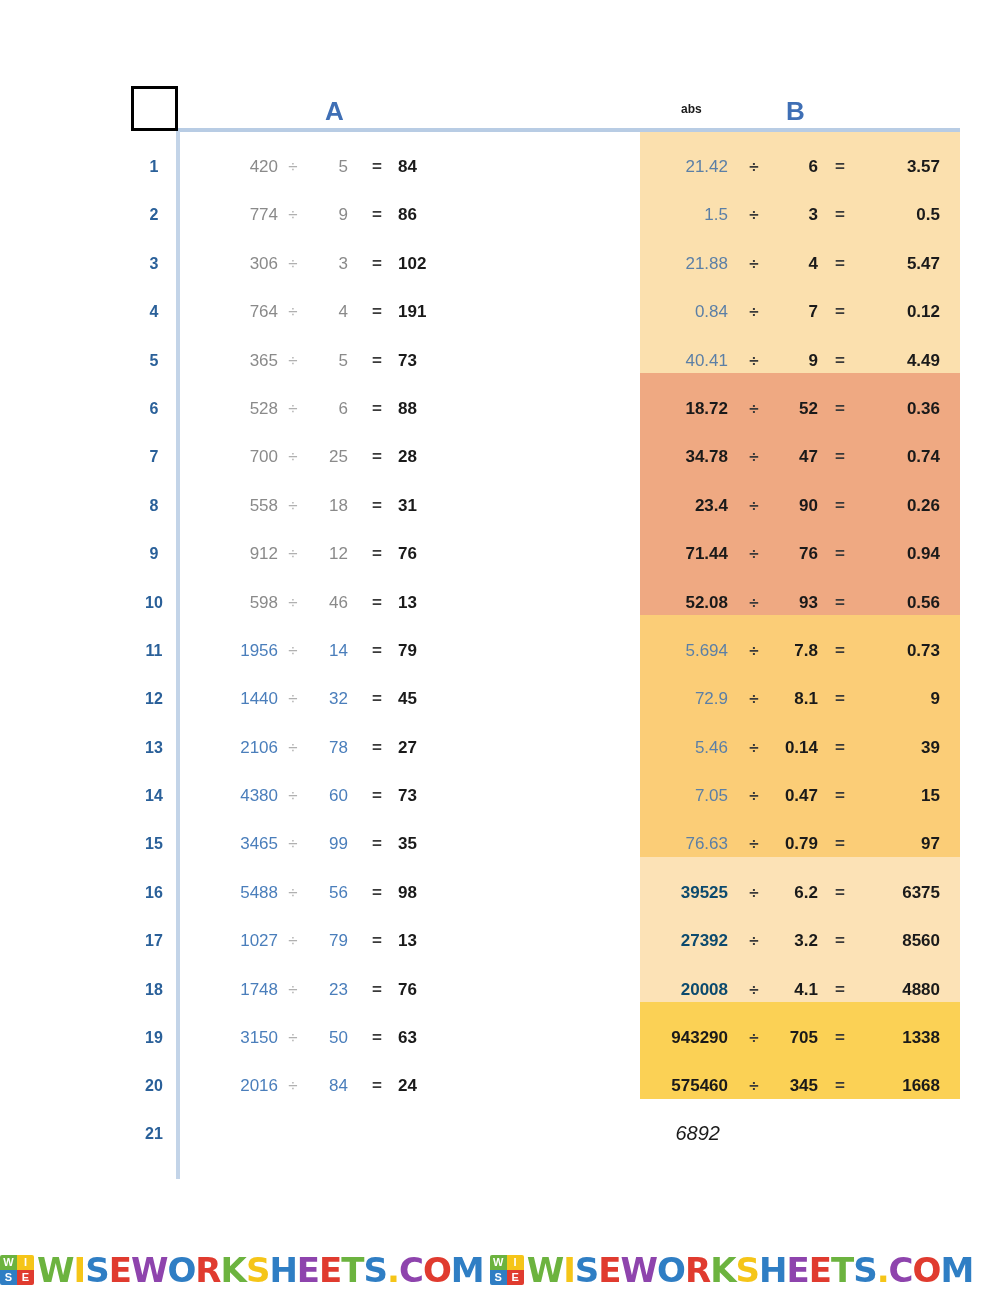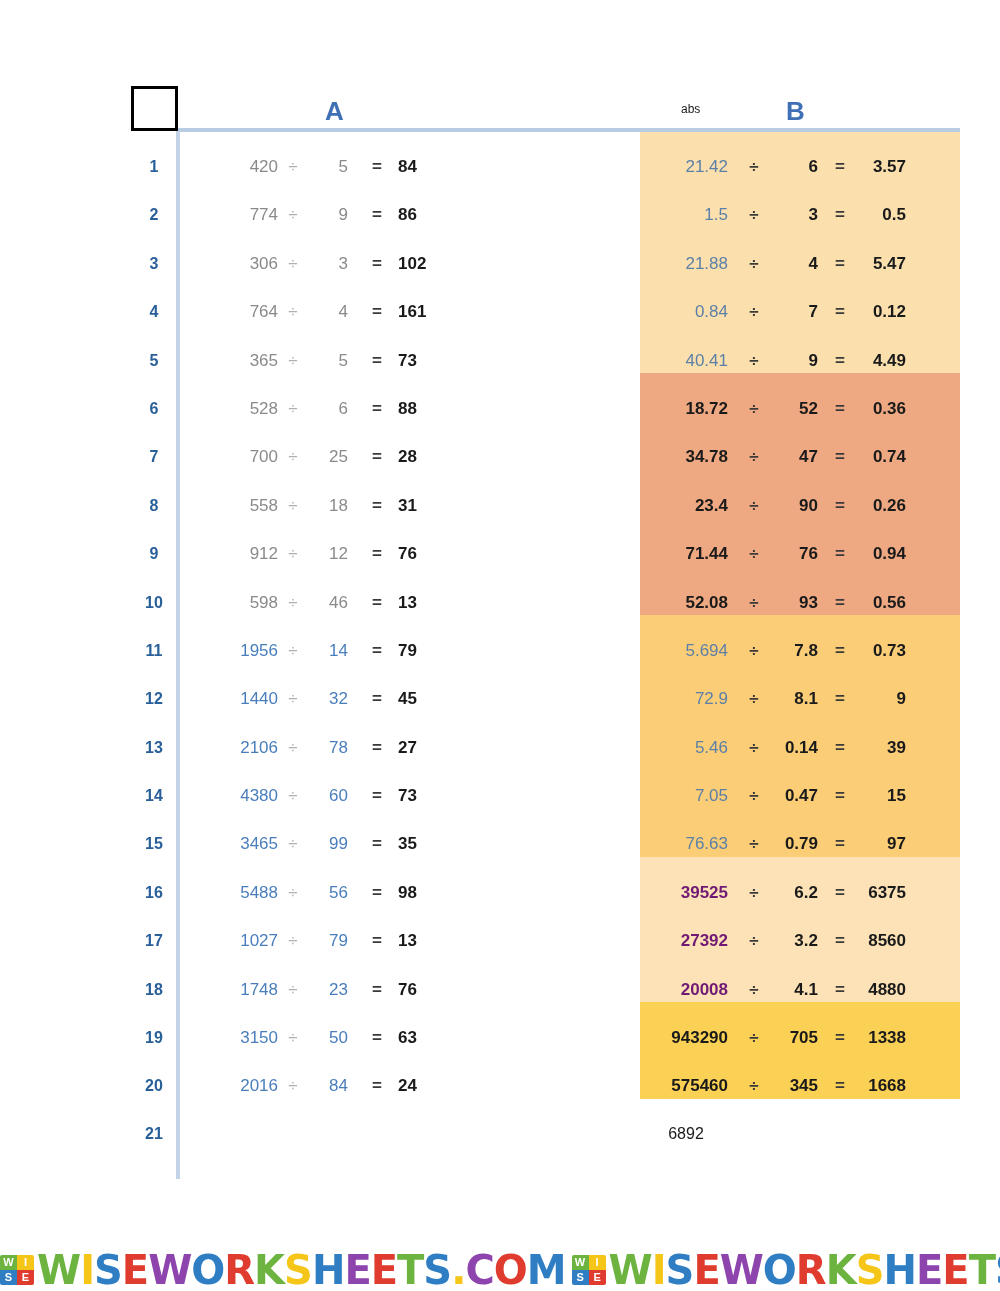--- a/index.html
+++ b/index.html
@@ -52,21 +52,21 @@
     color: #3f6fb5;
     letter-spacing: 0.5px;
   }
   #title-a { left: 325px; top: 96px; }
   #title-b { left: 786px; top: 96px; }
   #abs-label {
     position: absolute;
     left: 681px;
     top: 102px;
     font-size: 12px;
-    font-weight: normal;
+    font-weight: bold;
     color: #1b1b1b;
   }
 
   
   .bg-block {
     position: absolute;
     left: 640px;
     width: 320px;
     z-index: 1;
   }
@@ -104,28 +104,28 @@
   .a-n1 { left: 206px;  width: 72px; }
   .a-op { left: 278px;  width: 30px; text-align: center; }
   .a-n2 { left: 310px;  width: 38px; }
   .a-eq { left: 362px;  width: 30px; text-align: center; }
   .a-res{ left: 398px;  width: 48px; text-align: left; }
   
   .b-n1 { left: 648px;  width: 80px; }
   .b-op { left: 740px;  width: 28px; text-align: center; }
   .b-n2 { left: 774px;  width: 44px; }
   .b-eq { left: 826px;  width: 28px; text-align: center; }
-  .b-res{ left: 846px;  width: 60px; text-align: right; }
+  .b-res{ left: 880px;  width: 60px; text-align: right; }
 
   
   .t-gray   { color: #8a8a8a; }
   .t-black  { color: #1a1a1a; font-weight: bold; }
   .t-blue   { color: #4a7ebb; }
   .t-dblue  { color: #5b7fa6; }
-  .t-orange { color: #701a75; font-weight: bold; }
+  .t-orange { color: #0c4a6e; font-weight: bold; }
   .t-bold   { color: #1a1a1a; font-weight: bold; }
   .t-opgray { color: #b0b0b0; }
   .t-opdark { color: #3a3a3a; font-weight: bold; }
 
   
   #extra {
     position: absolute;
     left: 0;
     top: 1120px;
     width: 1000px;
@@ -149,24 +149,25 @@
     text-align: right;
     font-size: 16px;
     color: #1a1a1a;
     line-height: 27px;
     white-space: nowrap;
   }
   .xres {
     position: absolute;
     left: 652px;
     width: 68px;
-    text-align: center;
-    font-size: 16px;
+    text-align: right;
+    font-size: 20px;
     color: #1a1a1a;
     line-height: 27px;
+    font-style: italic;
   }
 
   
   #footer {
     position: absolute;
     left: 0;
     top: 1248px;
     width: 1000px;
     height: 43px;
     display: flex;
@@ -196,21 +197,21 @@
     align-items: center;
     justify-content: center;
     line-height: 1;
   }
   .bg-w { background: #6cb33f; }
   .bg-i { background: #f5c518; }
   .bg-s { background: #2f7ec4; }
   .bg-e { background: #e03b2f; }
   .wmtext {
     font-family: "DejaVu Sans", sans-serif;
-    font-size: 40px;
+    font-size: 34px;
     font-weight: bold;
     letter-spacing: -1px;
     line-height: 1;
   }
   .wmtext i { font-style: normal; }
 </style>
 </head>
 <body>
 
 <div id="corner-box"></div>
@@ -269,21 +270,21 @@
       <div class="cell b-n2 t-bold">4</div>
       <div class="cell b-eq t-opdark">=</div>
       <div class="cell b-res t-bold">5.47</div>
     </div>
     <div class="row">
       <div class="rownum">4</div>
       <div class="cell a-n1 t-gray">764</div>
       <div class="cell a-op t-opgray">÷</div>
       <div class="cell a-n2 t-gray">4</div>
       <div class="cell a-eq t-opdark">=</div>
-      <div class="cell a-res t-black">161</div>
+      <div class="cell a-res t-black">191</div>
       <div class="cell b-n1 t-dblue">0.84</div>
       <div class="cell b-op t-opdark">÷</div>
       <div class="cell b-n2 t-bold">7</div>
       <div class="cell b-eq t-opdark">=</div>
       <div class="cell b-res t-bold">0.12</div>
     </div>
     <div class="row">
       <div class="rownum">5</div>
       <div class="cell a-n1 t-gray">365</div>
       <div class="cell a-op t-opgray">÷</div>

